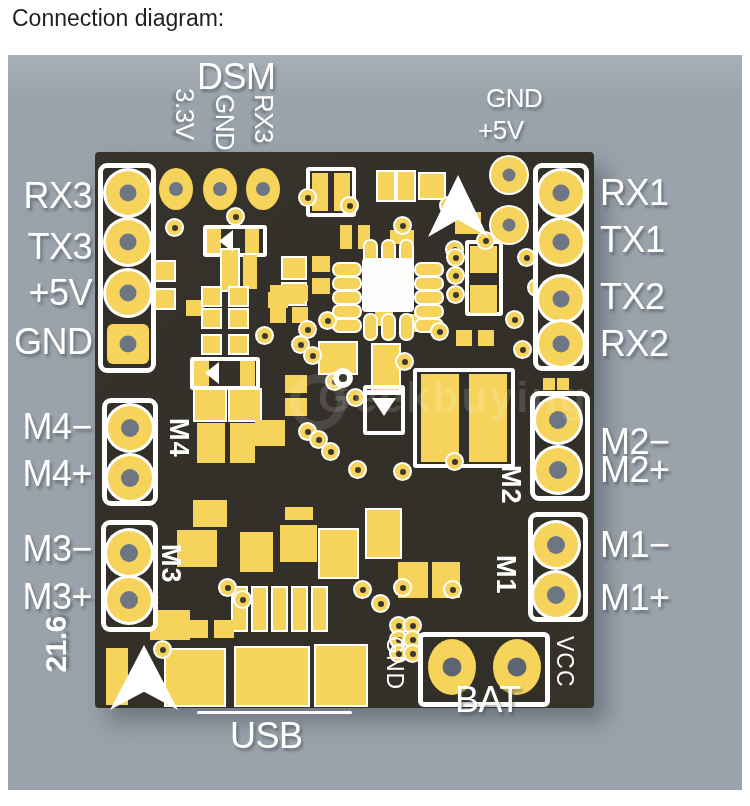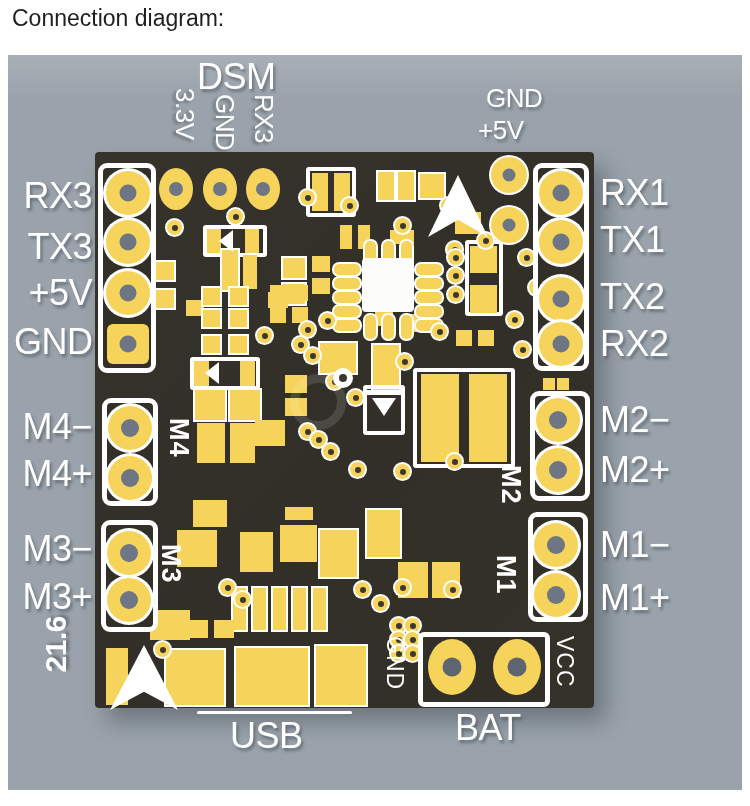--- a/index.html
+++ b/index.html
@@ -45,20 +45,21 @@
 
 <div class="page">
 
   <div class="title">Connection diagram:</div>
 
   <div class="canvas"></div>
 
   <div class="board" id="board">
 
     <div class="wmc" style="left:195px;top:222px"></div>
+    <div class="wm" style="left:223px;top:222px">Geekbuying</div>
   <div class="obox" style="left: 211px; top: 15px; width: 50px; height: 50px;"></div>
       <div class="smd" style="left: 217px; top: 21px; width: 16px; height: 38px;"></div>
       <div class="smd" style="left: 239px; top: 21px; width: 16px; height: 38px;"></div>
       <div class="smd ring2" style="left: 283px; top: 20px; width: 16px; height: 28px;"></div>
       <div class="smd ring2" style="left: 303px; top: 20px; width: 16px; height: 28px;"></div>
       <div class="smd ring2" style="left: 325px; top: 22px; width: 24px; height: 24px;"></div>
       <div class="obox" style="left: 108px; top: 73px; width: 64px; height: 32px;"></div>
       <div class="smd" style="left: 112px; top: 77px; width: 14px; height: 24px;"></div>
       <div class="smd" style="left: 150px; top: 77px; width: 14px; height: 24px;"></div>
       <div class="smd ring2" style="left: 188px; top: 106px; width: 22px; height: 20px;"></div>
@@ -406,22 +407,22 @@
   <div class="glabel lblL" style="top:413px">M4−</div>
   <div class="glabel lblL" style="top:460px">M4+</div>
   <div class="glabel lblL" style="top:535px">M3−</div>
   <div class="glabel lblL" style="top:583px">M3+</div>
   <div class="glabel vflip bold" style="left:42px;top:616px;font-size:30px">21.6</div>
 
   <div class="glabel lblR" style="top:179px">RX1</div>
   <div class="glabel lblR" style="top:226px">TX1</div>
   <div class="glabel lblR" style="top:283px">TX2</div>
   <div class="glabel lblR" style="top:330px">RX2</div>
-  <div class="glabel lblR" style="top:406px">M2−</div>
+  <div class="glabel lblR" style="top:428px">M2−</div>
   <div class="glabel lblR" style="top:456px">M2+</div>
   <div class="glabel lblR" style="top:531px">M1−</div>
   <div class="glabel lblR" style="top:584px">M1+</div>
 
   <div class="uline" style="left:197px;top:711px;width:155px"></div>
   <div class="glabel" style="left:230px;top:722px">USB</div>
-  <div class="glabel" style="left:455px;top:714px">BAT</div>
+  <div class="glabel" style="left:455px;top:686px">BAT</div>
 
 </div>
 
 </body></html>

